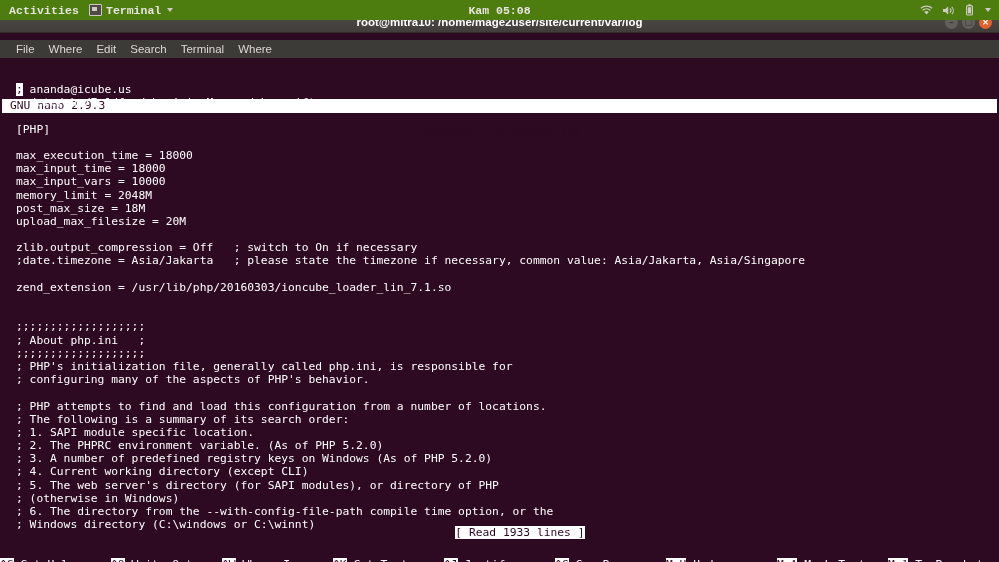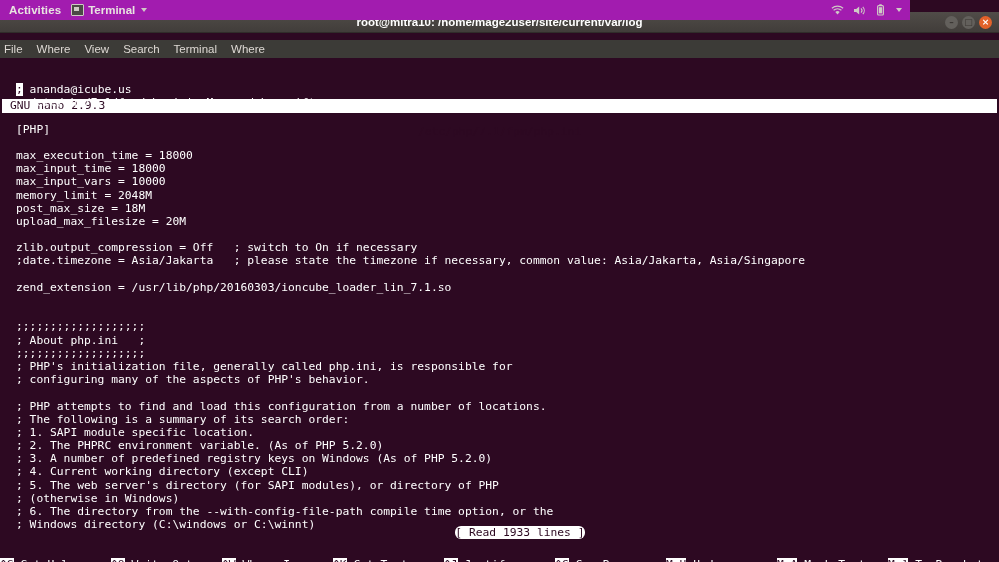--- a/index.html
+++ b/index.html
@@ -4,24 +4,24 @@
 <style>
   html,body{margin:0;padding:0;background:#2d0922;}
   body{
     width:999px;height:562px;overflow:hidden;
     font-family:"DejaVu Sans Mono","Liberation Mono",monospace;
   }
   #app{position:relative;width:999px;height:562px;}
 
   
   .topbar{
-    position:absolute;left:0;top:0;width:910px;height:20px;
-    background:#a21caf;
+    position:absolute;left:0;top:0;width:999px;height:20px;
+    background:#4d7c0f;
     display:flex;align-items:center;
-    font-family:Liberation Sans, sans-serif;
+    font-family:Liberation Mono, monospace;
     font-size:11.5px;color:#e8e4e0;
     z-index:10;
   }
   .topbar .activities{padding:0 10px 0 9px;font-weight:bold;letter-spacing:.1px;}
   .topbar .appmenu{display:flex;align-items:center;gap:4px;}
   .app-icon{
     width:11px;height:10px;border:1.4px solid #cfcac5;border-radius:1px;
     position:relative;background:#4c4946;
   }
   .app-icon:after{
@@ -61,21 +61,21 @@
 
   
   .menubar{
     position:absolute;left:0;top:40px;width:999px;height:18px;
     background:#3c3b37;border-bottom:1px solid #2d2b28;
     display:flex;align-items:center;
     font-family:"Liberation Sans","DejaVu Sans",sans-serif;
     font-size:11.5px;color:#ded9d4;
   }
   .menubar .mi{padding:0 7px;}
-  .menubar .mi:first-child{padding-left:4px;}
+  .menubar .mi:first-child{padding-left:16px;}
 
   
   .term{
     position:absolute;left:0;top:58px;width:999px;height:504px;
     background:#2d0922;color:#ffffff;
     font-size:11.3px;line-height:13.2px;
     white-space:pre;
   }
   .nano-bar{
     position:relative;height:14px;background:#ffffff;color:#2d0922;
@@ -85,21 +85,21 @@
   .nano-bar .center{position:absolute;left:0;right:0;text-align:center;}
 
   .editor{position:absolute;left:0;top:25px;width:999px;margin-left:15px;}
   .line{height:13.2px;padding-left:1px;}
   .cursor{background:#ffffff;color:#2d0922;}
 
   
   .statusmsg{
     position:absolute;left:0;right:0;top:455px;text-align:center;
   }
-  .statusmsg span{background:#ffffff;color:#2d0922;padding:0 0;border-radius:6px;}
+  .statusmsg span{background:#ffffff;color:#2d0922;padding:0 0;}
 
   
   .keybar{
     position:absolute;left:0;top:474px;width:999px;
   }
   .keyrow{display:flex;height:13.2px;}
   .keycell{width:124.8px;display:flex;align-items:flex-start;}
   .kc{background:#ffffff;color:#2d0922;white-space:pre;}
   .kl{color:#ffffff;white-space:pre;}
 </style>
@@ -108,20 +108,21 @@
 
 <div id="app">
 
   <div class="topbar">
     <div class="activities">Activities</div>
     <div class="appmenu">
       <span class="app-icon"></span>
       <span class="appname">Terminal</span>
       <span class="caret-down"></span>
     </div>
+    <div class="clock">Kam 05:08</div>
     <div class="tray">
       <span>
         <svg width="13" height="11" viewBox="0 0 13 11">
             <path d="M6.5 9.6 L4.3 6.9 a3.4 3.4 0 0 1 4.4 0 Z" fill="#cfcac5"></path>
             <path d="M2.6 5.2 a6 6 0 0 1 7.8 0" stroke="#cfcac5" stroke-width="1.2" fill="none"></path>
             <path d="M0.9 3.2 a8.6 8.6 0 0 1 11.2 0" stroke="#cfcac5" stroke-width="1.2" fill="none"></path>
           </svg>
       </span>
       <span>
         <svg width="14" height="11" viewBox="0 0 14 11">
@@ -152,21 +153,21 @@
         </span>
       <span class="wb wb-close">
           <span>×</span>
         </span>
     </div>
   </div>
 
   <div class="menubar" id="menubar">
       <div class="mi">File</div>
       <div class="mi">Where</div>
-      <div class="mi">View</div>
+      <div class="mi">Edit</div>
       <div class="mi">Search</div>
       <div class="mi">Terminal</div>
       <div class="mi">Where</div>
     </div>
 
   <div class="term">
 
     <div class="nano-bar">
       <span class="left">GNU nano 2.9.3</span>
       <span class="center">/etc/php/7.1/fpm/php.ini</span>

